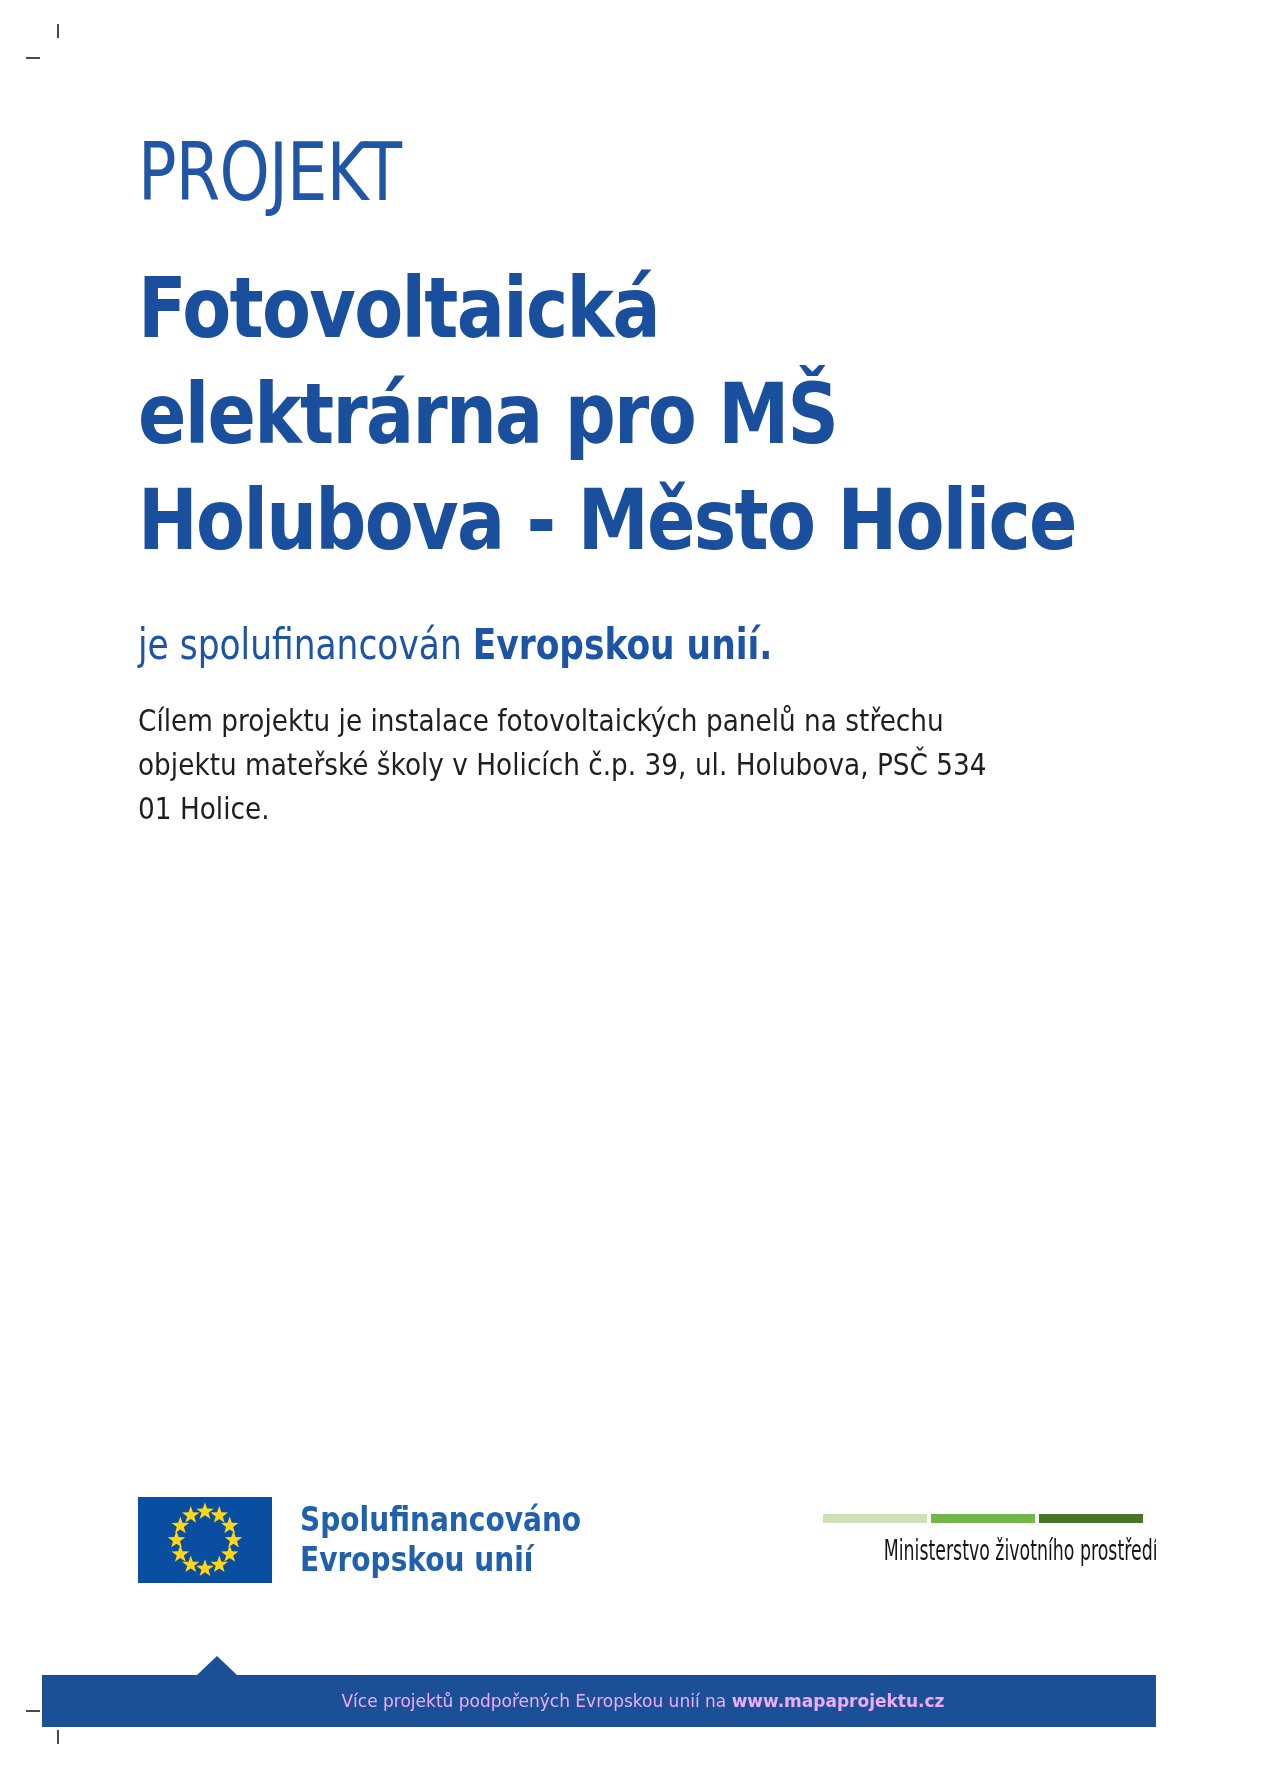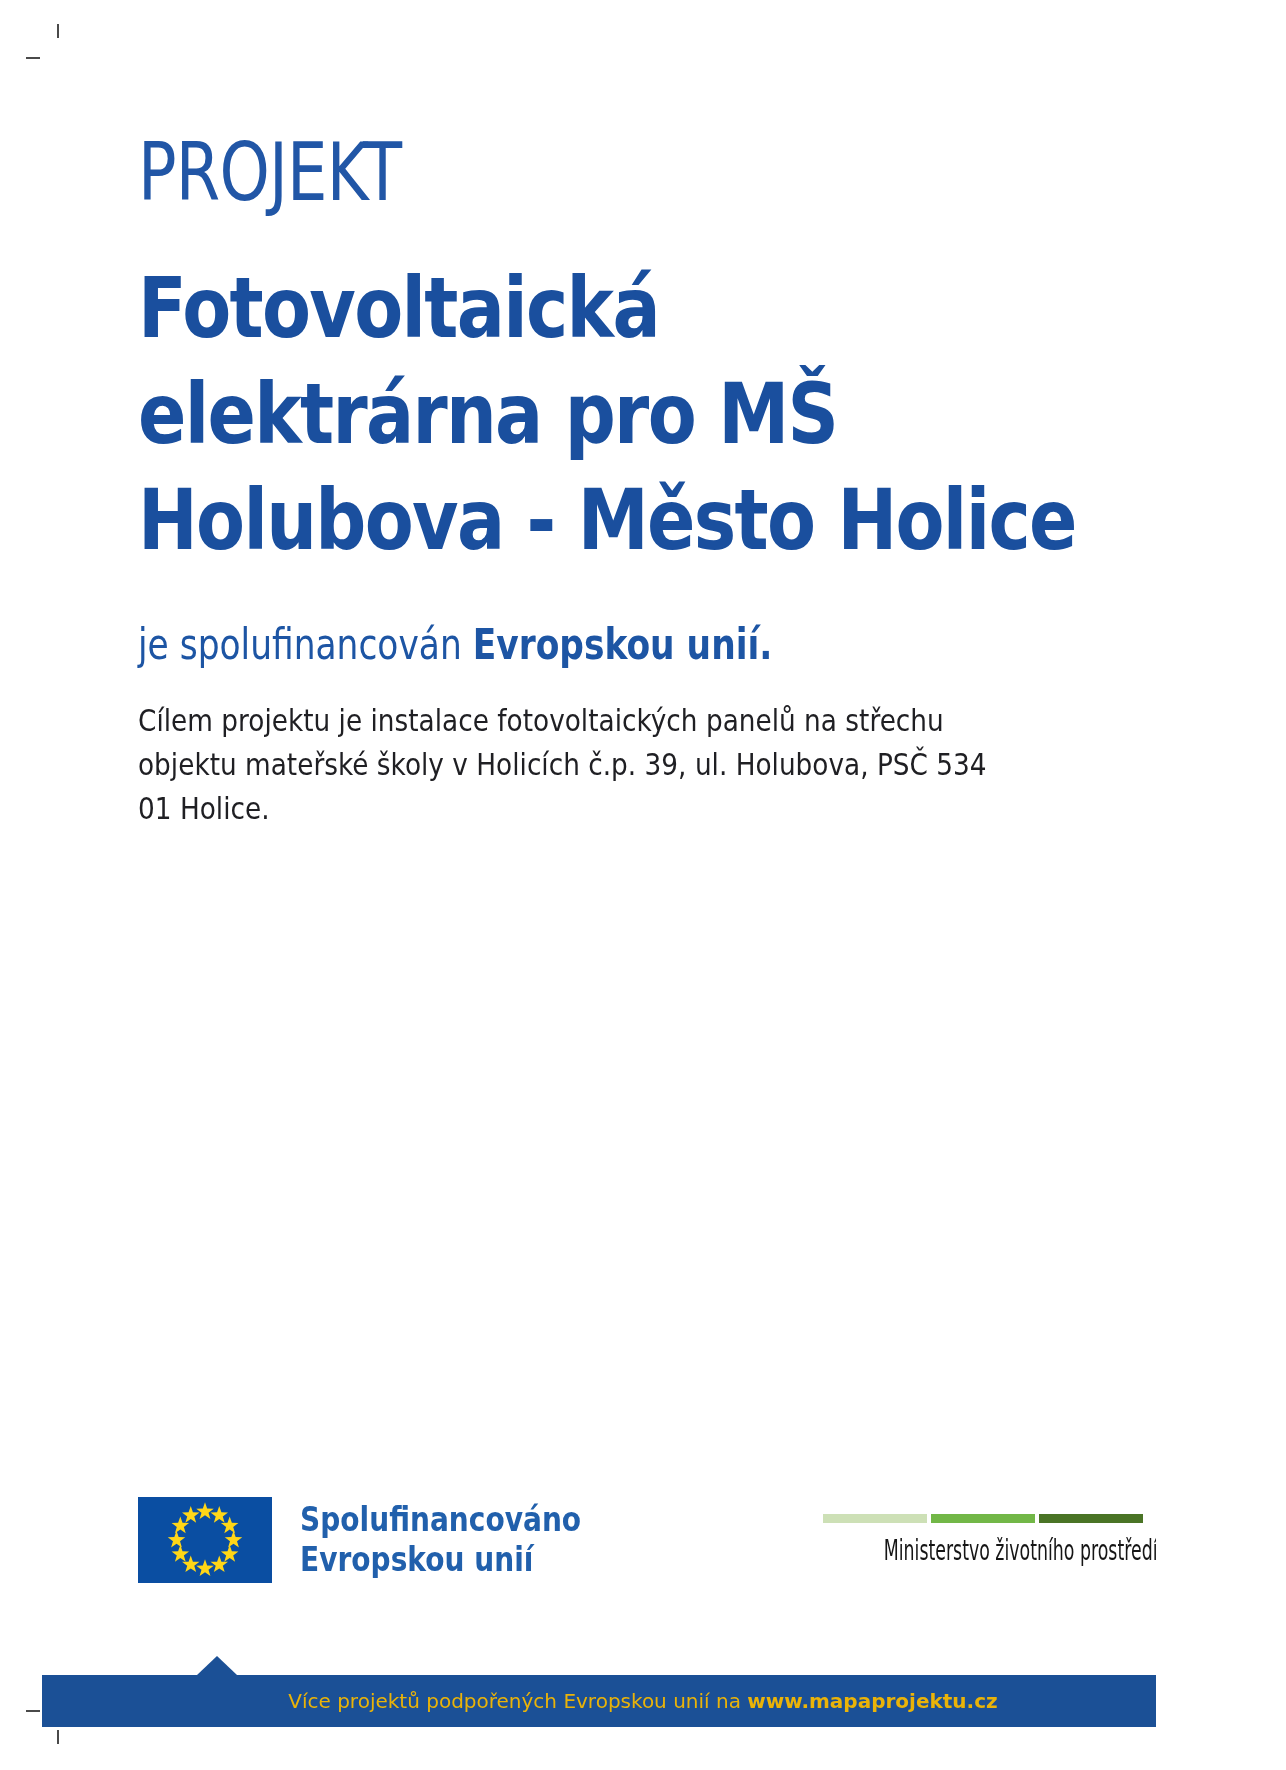--- a/index.html
+++ b/index.html
@@ -56,21 +56,21 @@
   .ministry-bars .bar { flex:1 1 0; height:9px; }
   .ministry-label {
     margin-top:12px; text-align:center; font-size:28px; line-height:32px;
     color:#151515; white-space:nowrap;
     transform:scaleX(.62); transform-origin:center top;
   }
 
   
   .footer-bar {
     left:42px; top:1675px; width:1202px; height:52px; background:#1b5096;
-    text-align:center; line-height:52px; font-size:20px; color:#eab308;
+    text-align:center; line-height:52px; font-size:17px; color:#f0abfc;
     white-space:nowrap;
   }
   .footer-bar .bold { font-weight:bold; }
   .footer-pointer {
     position:absolute; left:155px; top:-19px; width:0; height:0;
     border-left:20px solid transparent; border-right:20px solid transparent;
     border-bottom:19px solid #1b5096;
   }
 </style>
 </head>

